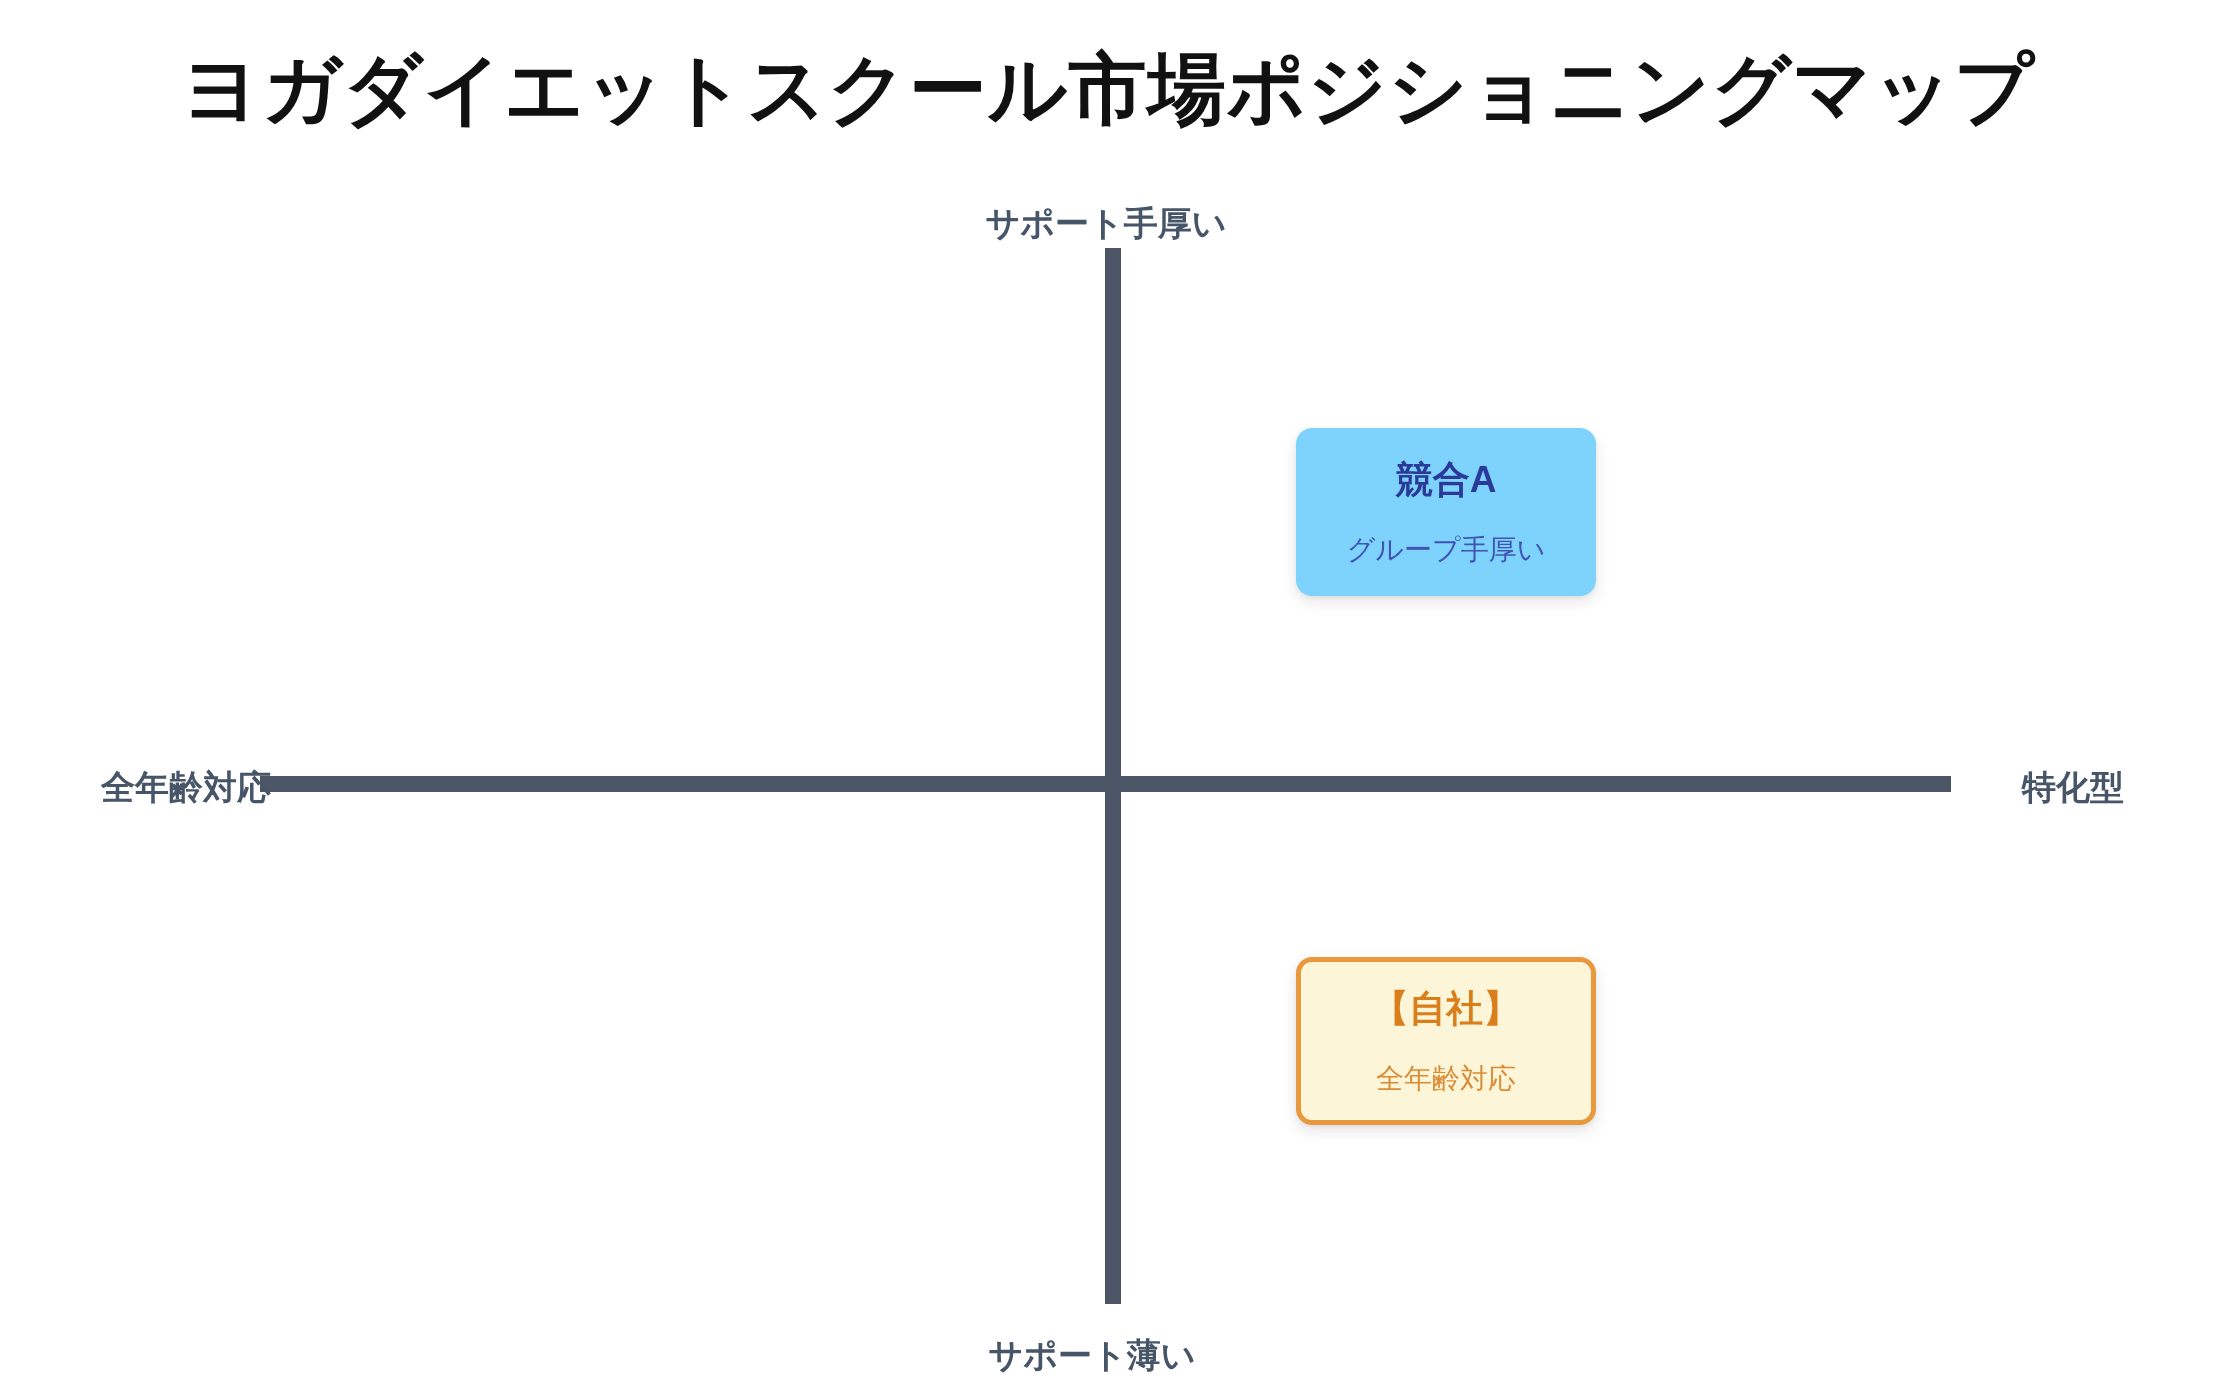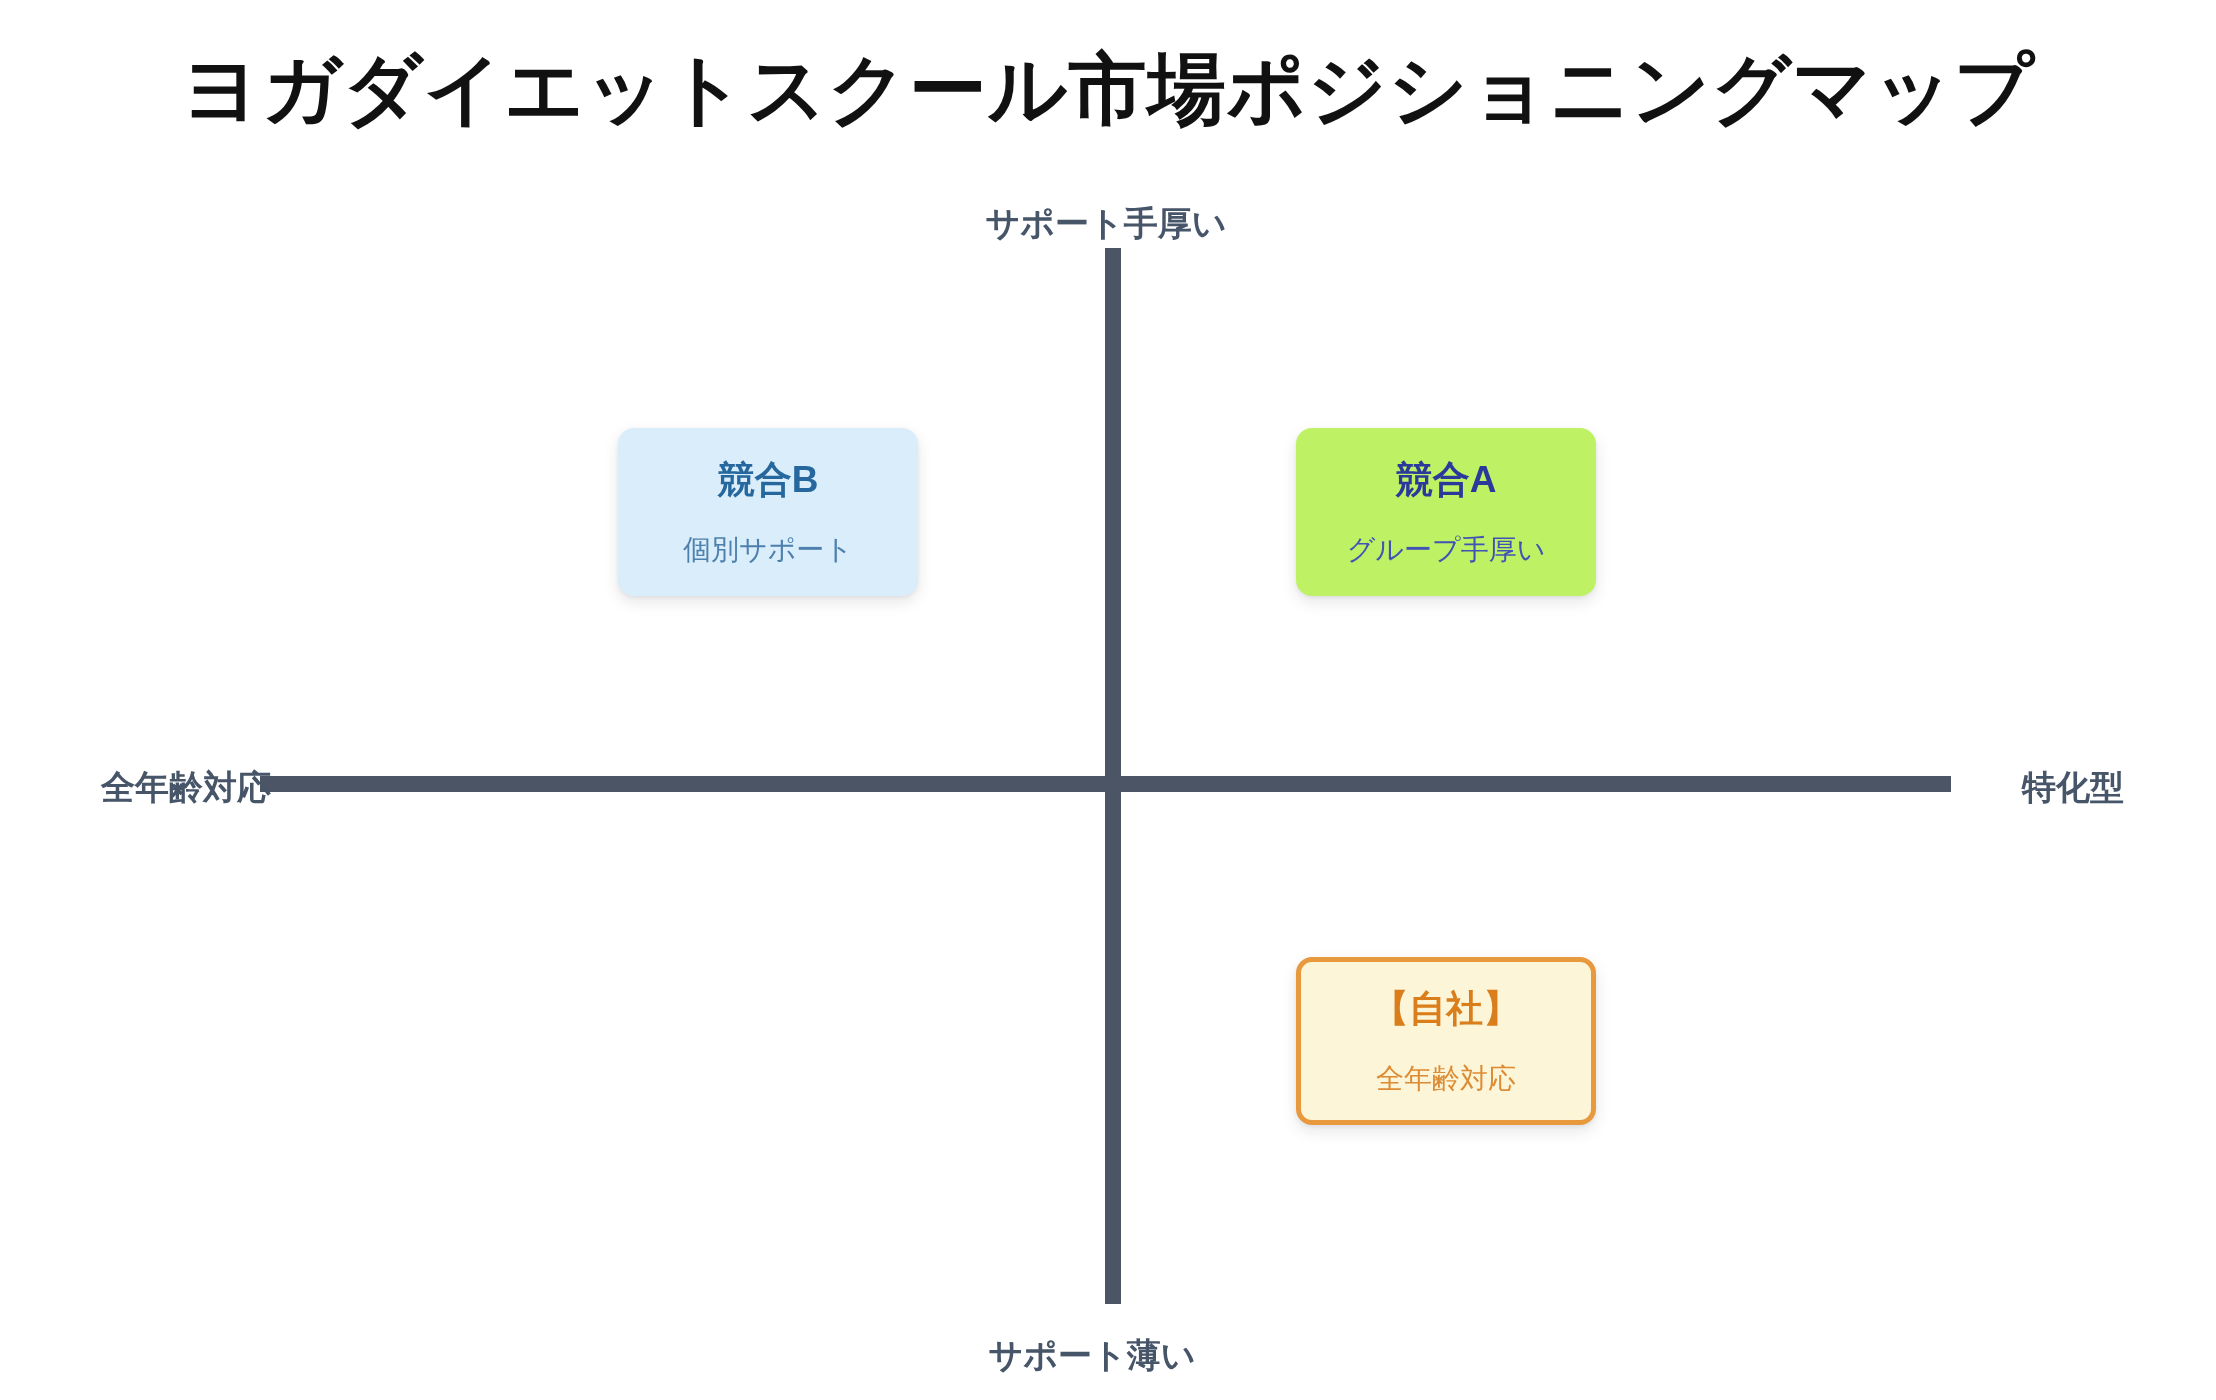--- a/index.html
+++ b/index.html
@@ -51,26 +51,22 @@
   <h1 class="map-title">ヨガダイエットスクール市場ポジショニングマップ</h1>
 
   <div class="axis-line axis-v"></div>
   <div class="axis-line axis-h"></div>
 
   <div class="axis-label axis-label-top">サポート手厚い</div>
   <div class="axis-label axis-label-bottom">サポート薄い</div>
   <div class="axis-label axis-label-left">全年齢対応</div>
   <div class="axis-label axis-label-right">特化型</div>
 
-  <div class="quad-card card-b" style="background: rgb(217, 237, 251);">
-    <div class="card-name" style="color: rgb(38, 104, 158);">競合B</div>
-    <div class="card-desc" style="color: rgb(78, 128, 173);">個別サポート</div>
-  </div>
 
-  <div class="quad-card card-a" style="background: #bef264;">
+  <div class="quad-card card-a" style="background: #7dd3fc;">
     <div class="card-name" style="color: rgb(43, 58, 154);">競合A</div>
     <div class="card-desc" style="color: rgb(65, 83, 180);">グループ手厚い</div>
   </div>
 
 
   <div class="quad-card card-own" style="background: rgb(253, 245, 216); border: 5px solid rgb(232, 153, 62);">
     <div class="card-name" style="color: rgb(217, 126, 26);">【自社】</div>
     <div class="card-desc" style="color: rgb(220, 140, 52);">全年齢対応</div>
   </div>
 

